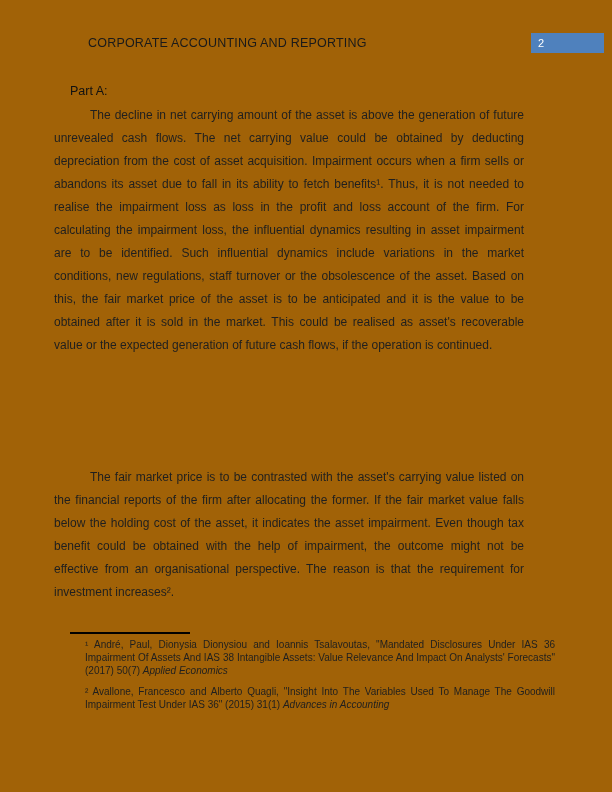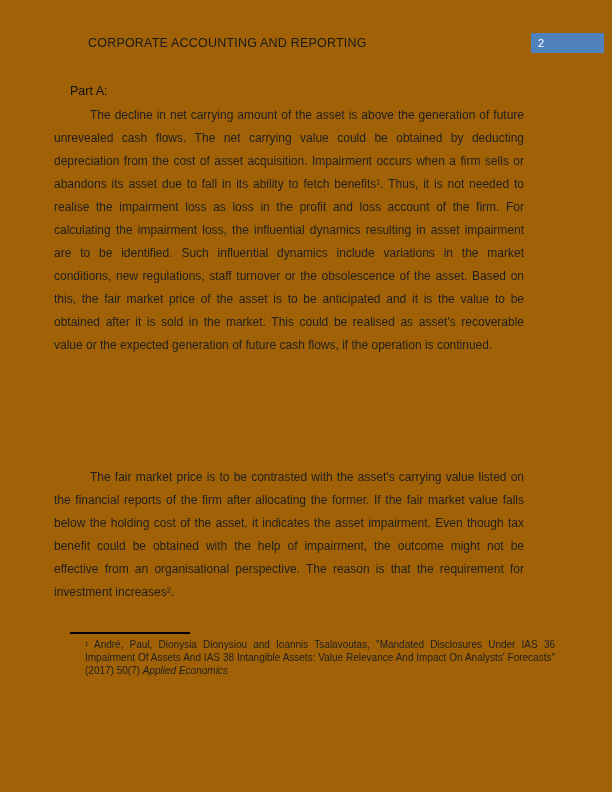--- a/index.html
+++ b/index.html
@@ -96,14 +96,17 @@
   <div class="body-para para-1">The decline in net carrying amount of the asset is above the generation of future unrevealed cash flows. The net carrying value could be obtained by deducting depreciation from the cost of asset acquisition. Impairment occurs when a firm sells or abandons its asset due to fall in its ability to fetch benefits¹. Thus, it is not needed to realise the impairment loss as loss in the profit and loss account of the firm. For calculating the impairment loss, the influential dynamics resulting in asset impairment are to be identified. Such influential dynamics include variations in the market conditions, new regulations, staff turnover or the obsolescence of the asset. Based on this, the fair market price of the asset is to be anticipated and it is the value to be obtained after it is sold in the market. This could be realised as asset's recoverable value or the expected generation of future cash flows, if the operation is continued.</div>
 
   <div class="body-para para-2">The fair market price is to be contrasted with the asset's carrying value listed on the financial reports of the firm after allocating the former. If the fair market value falls below the holding cost of the asset, it indicates the asset impairment. Even though tax benefit could be obtained with the help of impairment, the outcome might not be effective from an organisational perspective. The reason is that the requirement for investment increases².</div>
 
   <div class="footnote-separator"></div>
 
   <div class="footnote footnote-1">
     <span>¹ André, Paul, Dionysia Dionysiou and Ioannis Tsalavoutas, "Mandated Disclosures Under IAS 36 Impairment Of Assets And IAS 38 Intangible Assets: Value Relevance And Impact On Analysts' Forecasts" (2017) 50(7) </span><span class="journal">Applied Economics</span>
   </div>
 
+  <div class="footnote footnote-2">
+    <span>² Avallone, Francesco and Alberto Quagli, "Insight Into The Variables Used To Manage The Goodwill Impairment Test Under IAS 36" (2015) 31(1) </span><span class="journal">Advances in Accounting</span>
+  </div>
 
 </div>
 
 </body></html>

